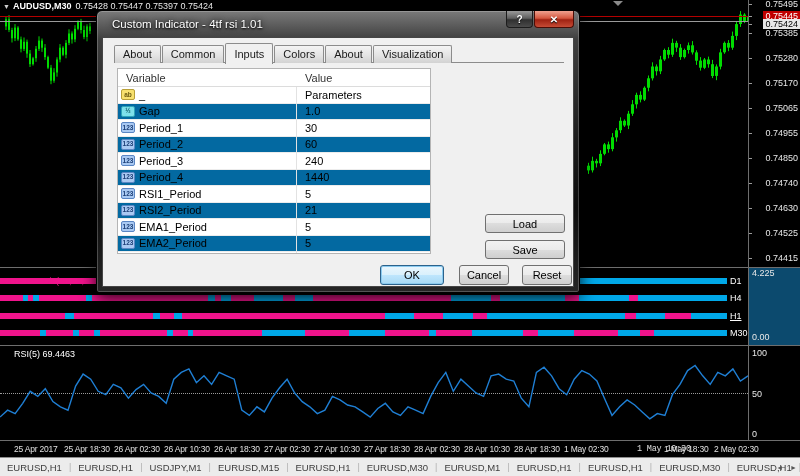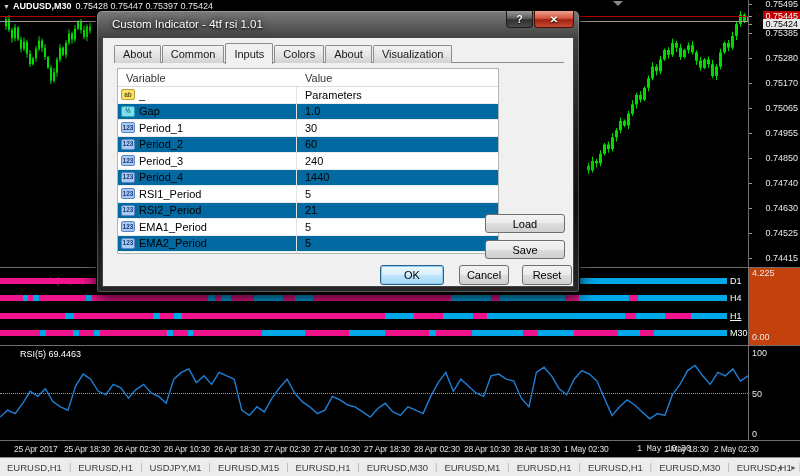--- a/index.html
+++ b/index.html
@@ -26,28 +26,28 @@
 
   .hsep{position:absolute;left:0;width:800px;height:1px;background:#6e6e6e;z-index:2;}
   .vsep{position:absolute;left:748px;top:0;width:1px;height:440px;background:#6e6e6e;z-index:2;}
 
   
   .tf-panel{position:absolute;left:0;top:268px;width:748px;height:77px;background:#000;}
   .tf-label{position:absolute;left:2px;top:8px;font-size:9px;color:#f0148c;white-space:nowrap;z-index:1;}
   .tf-row{position:absolute;left:0;width:727px;height:6px;display:flex;}
   .tf-row span{height:100%;display:block;}
   .tf-row-label{position:absolute;left:730px;font-size:9px;color:#fff;line-height:10px;}
-  .tf-scale{position:absolute;left:748px;top:268px;width:52px;height:77px;background:#c2410c;
+  .tf-scale{position:absolute;left:748px;top:268px;width:52px;height:77px;background:#0c4a6e;
             font-size:9px;color:#e8e8e8;}
   .tf-scale .ts-top{position:absolute;left:4px;top:0;}
   .tf-scale .ts-bot{position:absolute;left:4px;bottom:3px;}
 
   
   .rsi-panel{position:absolute;left:0;top:346px;width:748px;height:94px;background:#000;}
-  .rsi-label{position:absolute;left:20px;top:3px;font-size:9px;color:#fff;z-index:2;}
+  .rsi-label{position:absolute;left:14px;top:3px;font-size:9px;color:#fff;z-index:2;}
   .rsi-mid{position:absolute;left:0;width:748px;top:47px;border-top:1px dotted #9a9a9a;}
   #rsi-svg{position:absolute;left:0;top:0;}
   .rsi-scale{position:absolute;left:748px;top:346px;width:52px;height:94px;background:#000;
              font-size:9px;color:#e8e8e8;}
   .rs-tick{position:absolute;left:4px;line-height:10px;}
 
   
   .time-axis{position:absolute;left:0;top:441px;width:800px;height:16px;background:#000;margin-left:12px;}
   .ta-label{position:absolute;top:3px;font-size:8.5px;letter-spacing:-0.2px;color:#e0e0e0;white-space:nowrap;}
 
@@ -76,21 +76,21 @@
   .dlg-client{position:absolute;left:5px;top:26px;width:472px;height:250px;background:#f0f0f0;
     border:1px solid #454545;box-sizing:border-box;}
 
   .dlg-tabs{position:absolute;left:11px;top:5px;height:20px;display:flex;align-items:flex-end;z-index:2;}
   .dtab{font-size:11px;color:#1a1a1a;padding:2px 8px 3px 8px;border:1px solid #8c8c8c;border-bottom:none;
     border-radius:2px 2px 0 0;background:linear-gradient(180deg,#f4f4f4,#e4e4e4 55%,#d2d2d2);
     margin-right:1px;position:relative;}
   .dtab.active{background:#f0f0f0;padding-top:4px;padding-bottom:4px;z-index:3;top:1px;}
   .dlg-tabline{position:absolute;left:11px;top:24px;width:450px;height:1px;background:#8c8c8c;z-index:1;}
 
-  .dlg-table{position:absolute;left:14px;top:30px;width:382px;height:186px;background:#fff;
+  .dlg-table{position:absolute;left:14px;top:30px;width:314px;height:186px;background:#fff;
     border:1px solid #b4b4b4;box-sizing:border-box;overflow:hidden;}
   .tbl-header{height:17px;display:flex;align-items:center;border-bottom:1px solid #dcdcdc;
     font-size:11px;color:#333;background:#fff;position:relative;z-index:2;}
   .tbl-header .h1{padding-left:8px;width:170px;}
   .tbl-header .h2{padding-left:9px;}
   .col-divider{position:absolute;left:178px;top:0;bottom:0;width:1px;background:#e2e2e2;}
   .tbl-row{height:16.5px;display:flex;align-items:center;font-size:11px;color:#000;
     border-bottom:1px solid #ececec;box-sizing:border-box;}
   .tbl-row.alt{background:#0369a1;}
   .cell-var{width:178px;display:flex;align-items:center;padding-left:3px;gap:4px;box-sizing:border-box;}

